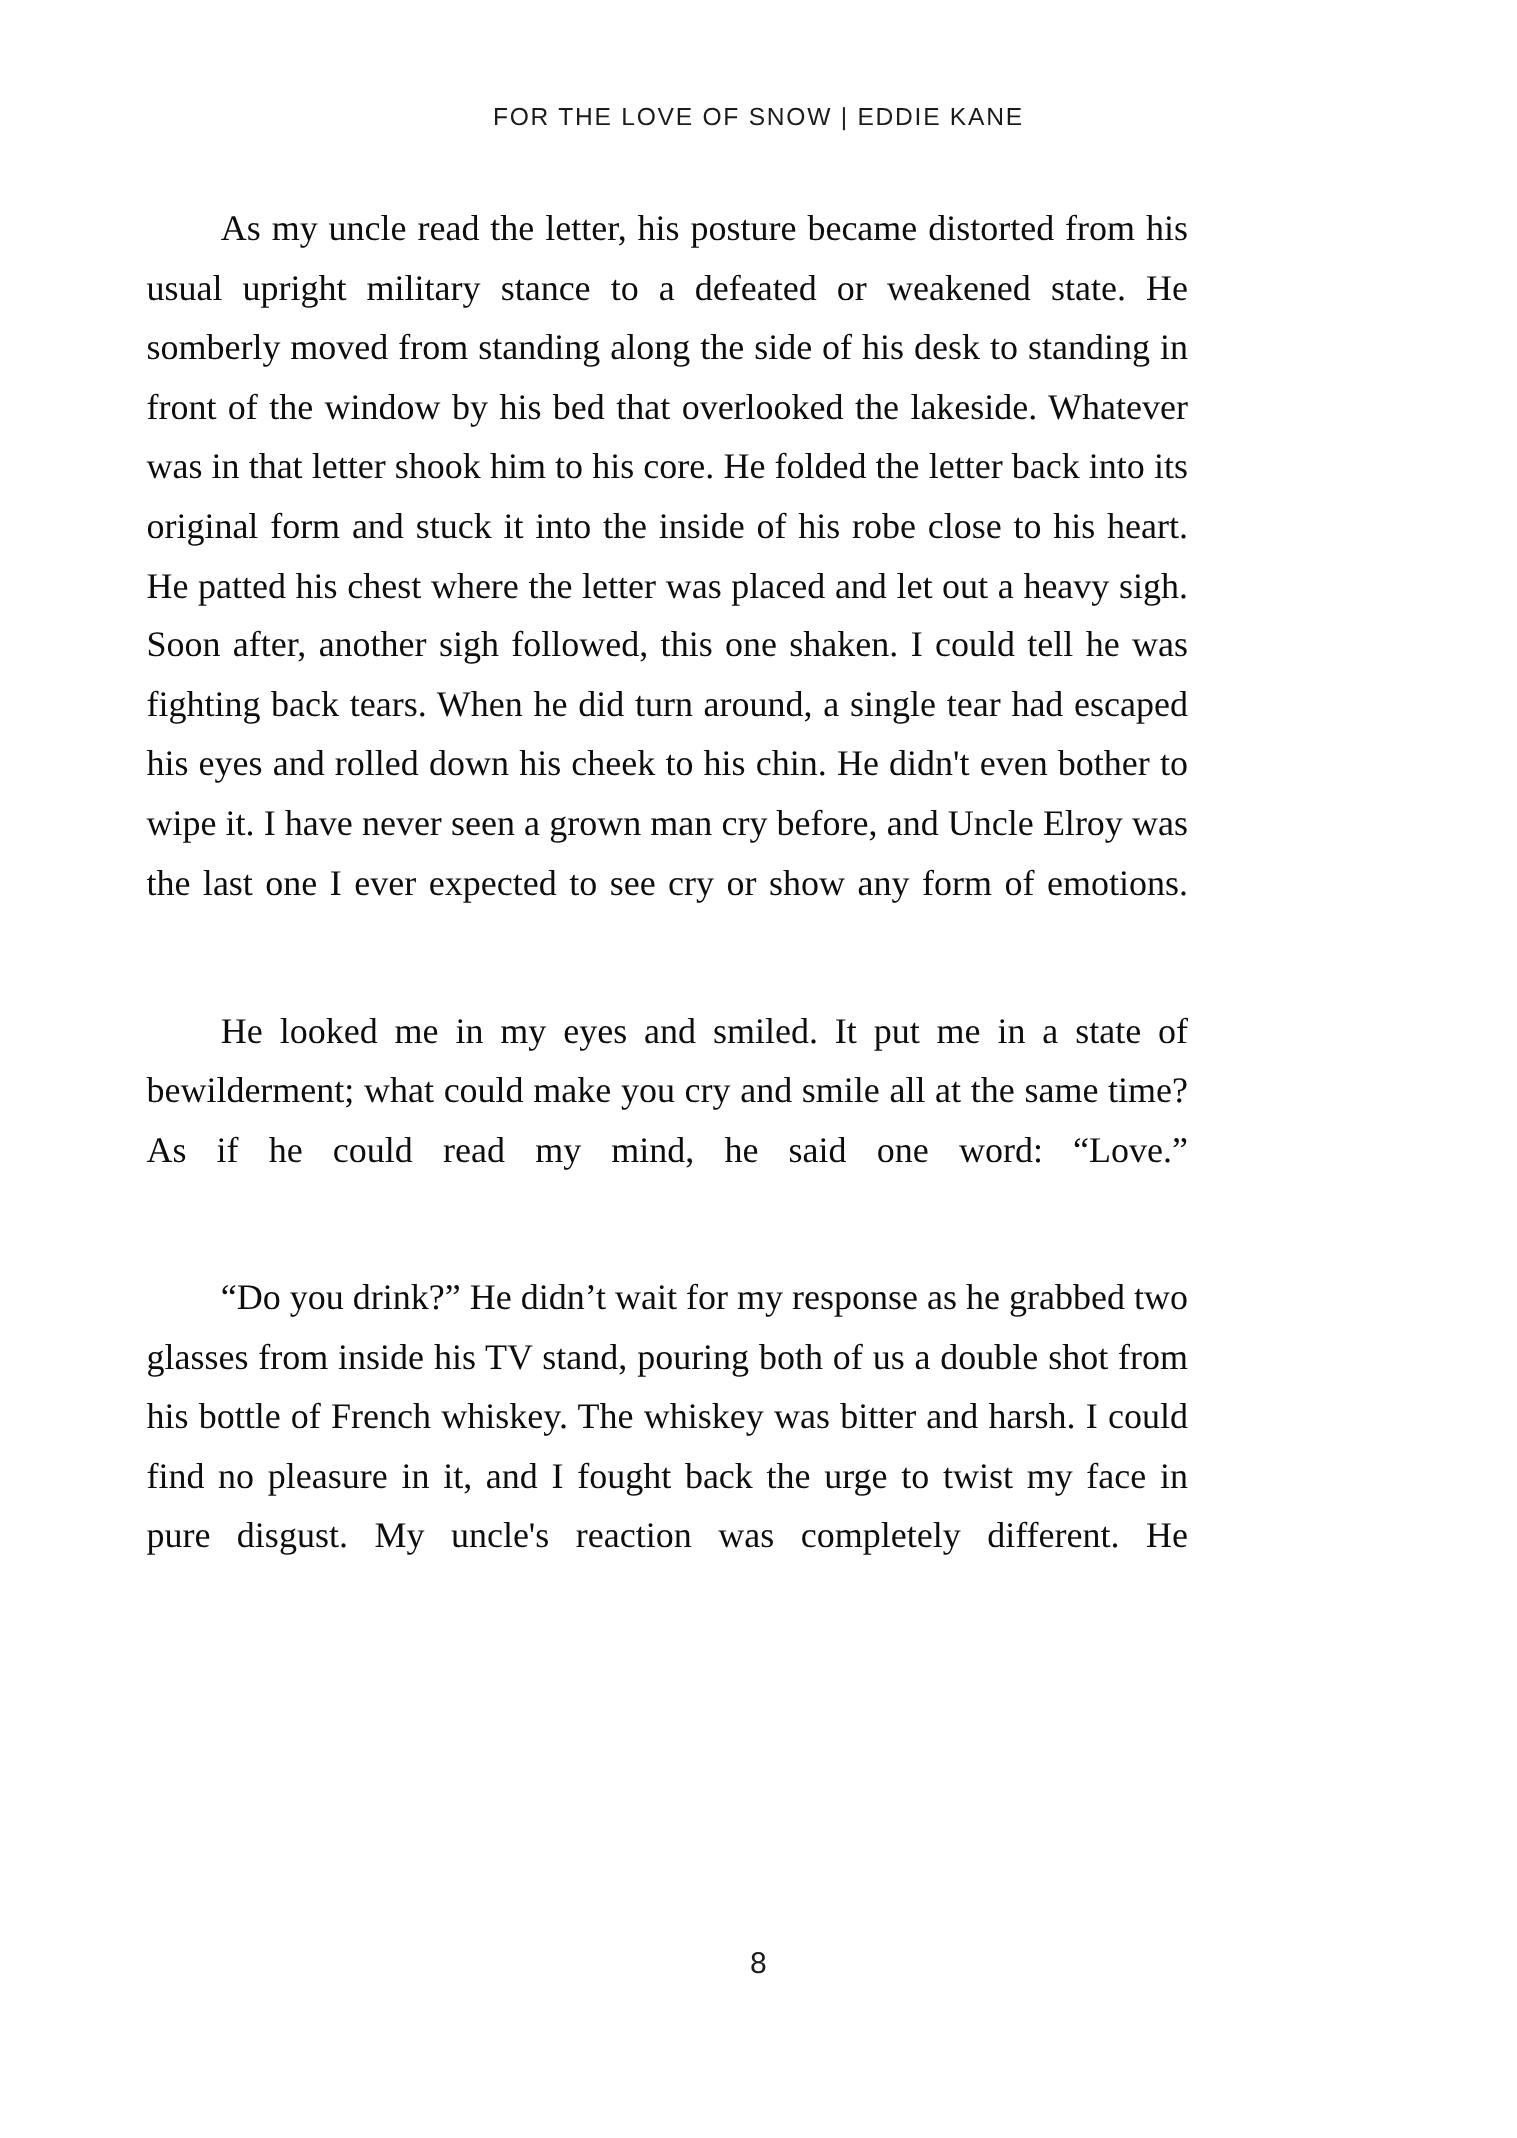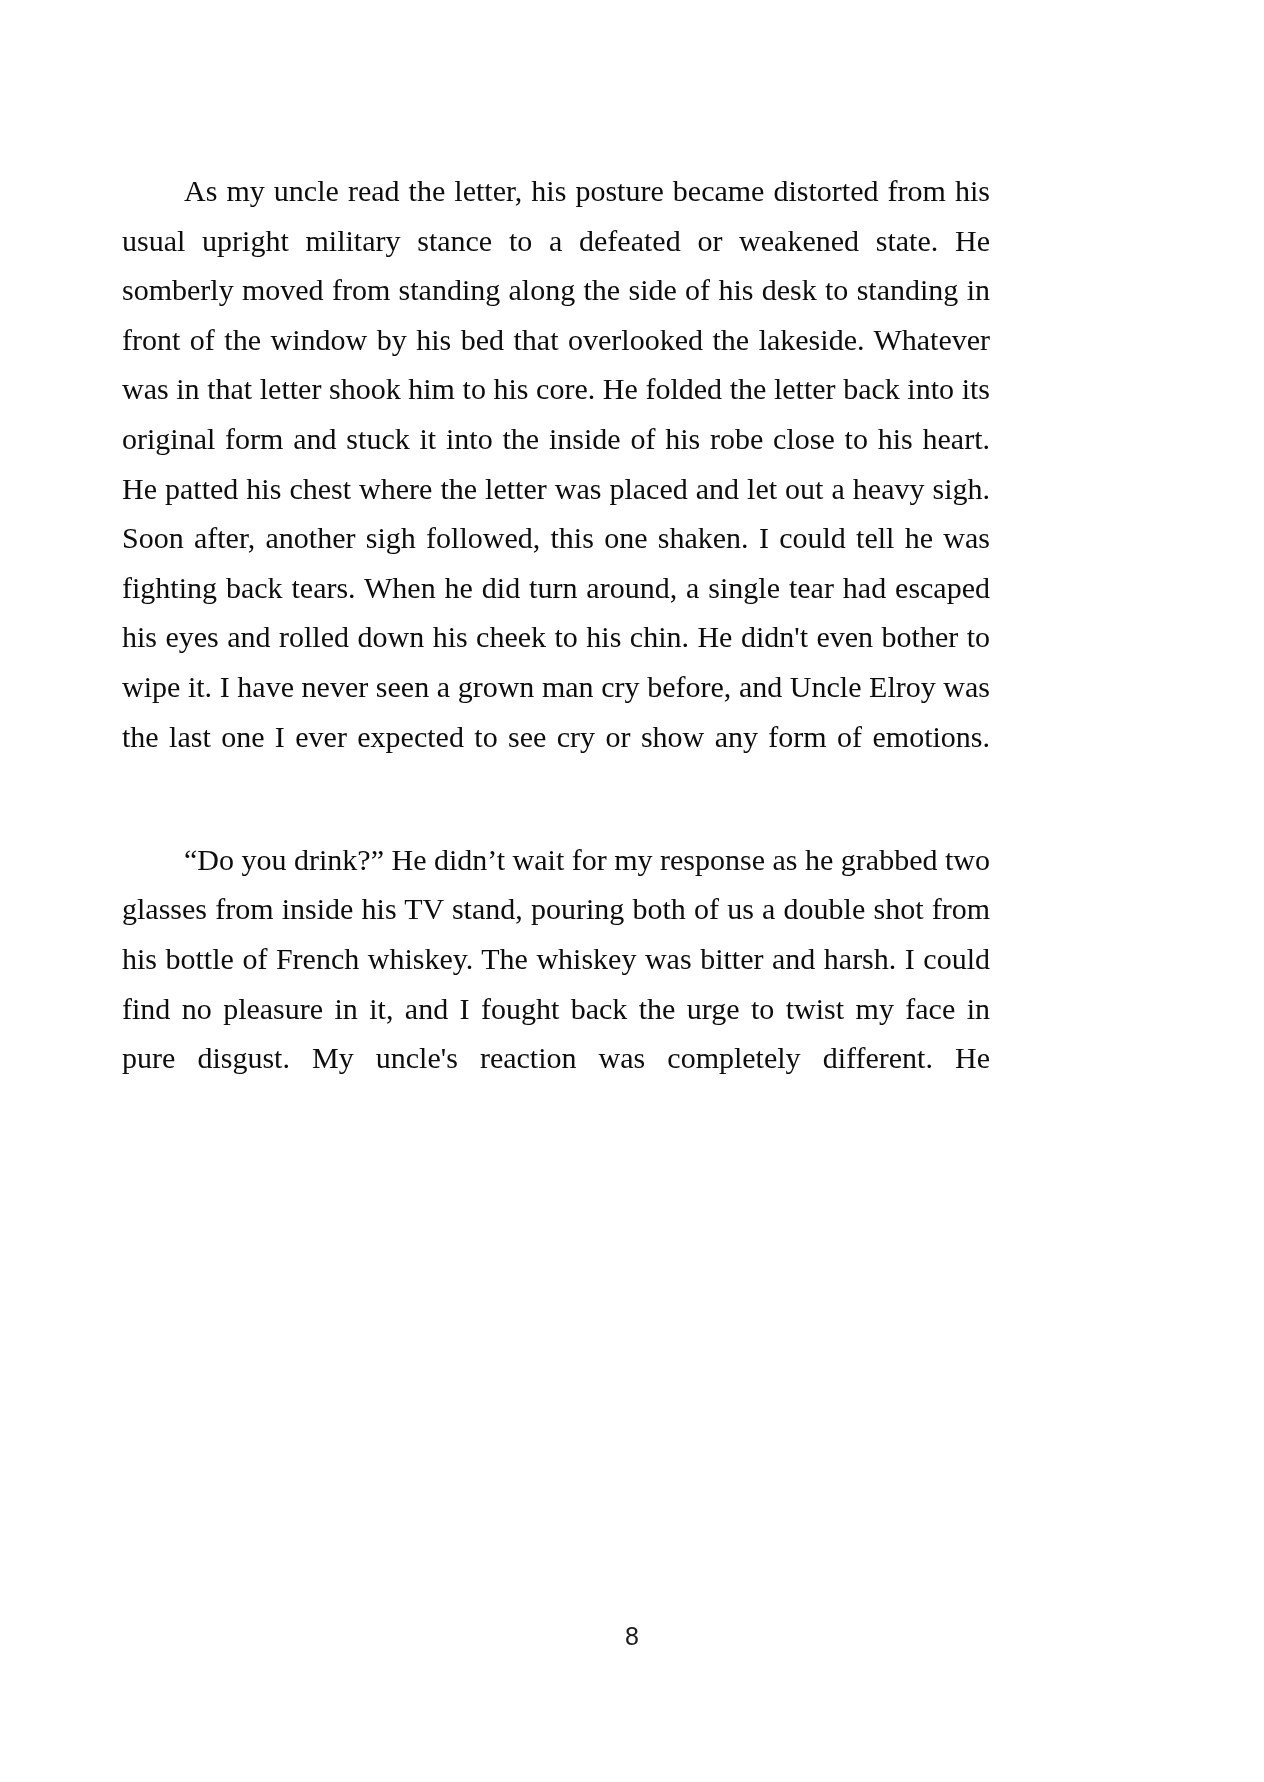--- a/index.html
+++ b/index.html
@@ -77,26 +77,28 @@
     font-family: "Liberation Sans", "DejaVu Sans", sans-serif;
     font-size: 25px;
     color: #1b1b1b;
   }
 </style>
 </head>
 <body>
 
 <div class="page">
 
+  <div class="running-head">FOR THE LOVE OF SNOW | EDDIE KANE</div>
 
   <div class="text-block">
 
     <p class="para">As my uncle read the letter, his posture became distorted from his usual upright military stance to a defeated or weakened state. He somberly moved from standing along the side of his desk to standing in front of the window by his bed that overlooked the lakeside. Whatever was in that letter shook him to his core. He folded the letter back into its original form and stuck it into the inside of his robe close to his heart. He patted his chest where the letter was placed and let out a heavy sigh. Soon after, another sigh followed, this one shaken. I could tell he was fighting back tears. When he did turn around, a single tear had escaped his eyes and rolled down his cheek to his chin. He didn't even bother to wipe it. I have never seen a grown man cry before, and Uncle Elroy was the last one I ever expected to see cry or show any form of emotions.</p>
 
 
+    <p class="para">He looked me in my eyes and smiled. It put me in a state of bewilderment; what could make you cry and smile all at the same time? As if he could read my mind, he said one word: “Love.”</p>
 
     <p class="para">“Do you drink?” He didn’t wait for my response as he grabbed two glasses from inside his TV stand, pouring both of us a double shot from his bottle of French whiskey. The whiskey was bitter and harsh. I could find no pleasure in it, and I fought back the urge to twist my face in pure disgust. My uncle's reaction was completely different. He</p>
 
   </div>
 
   <div class="folio">8</div>
 
 </div>
 
 </body></html>

